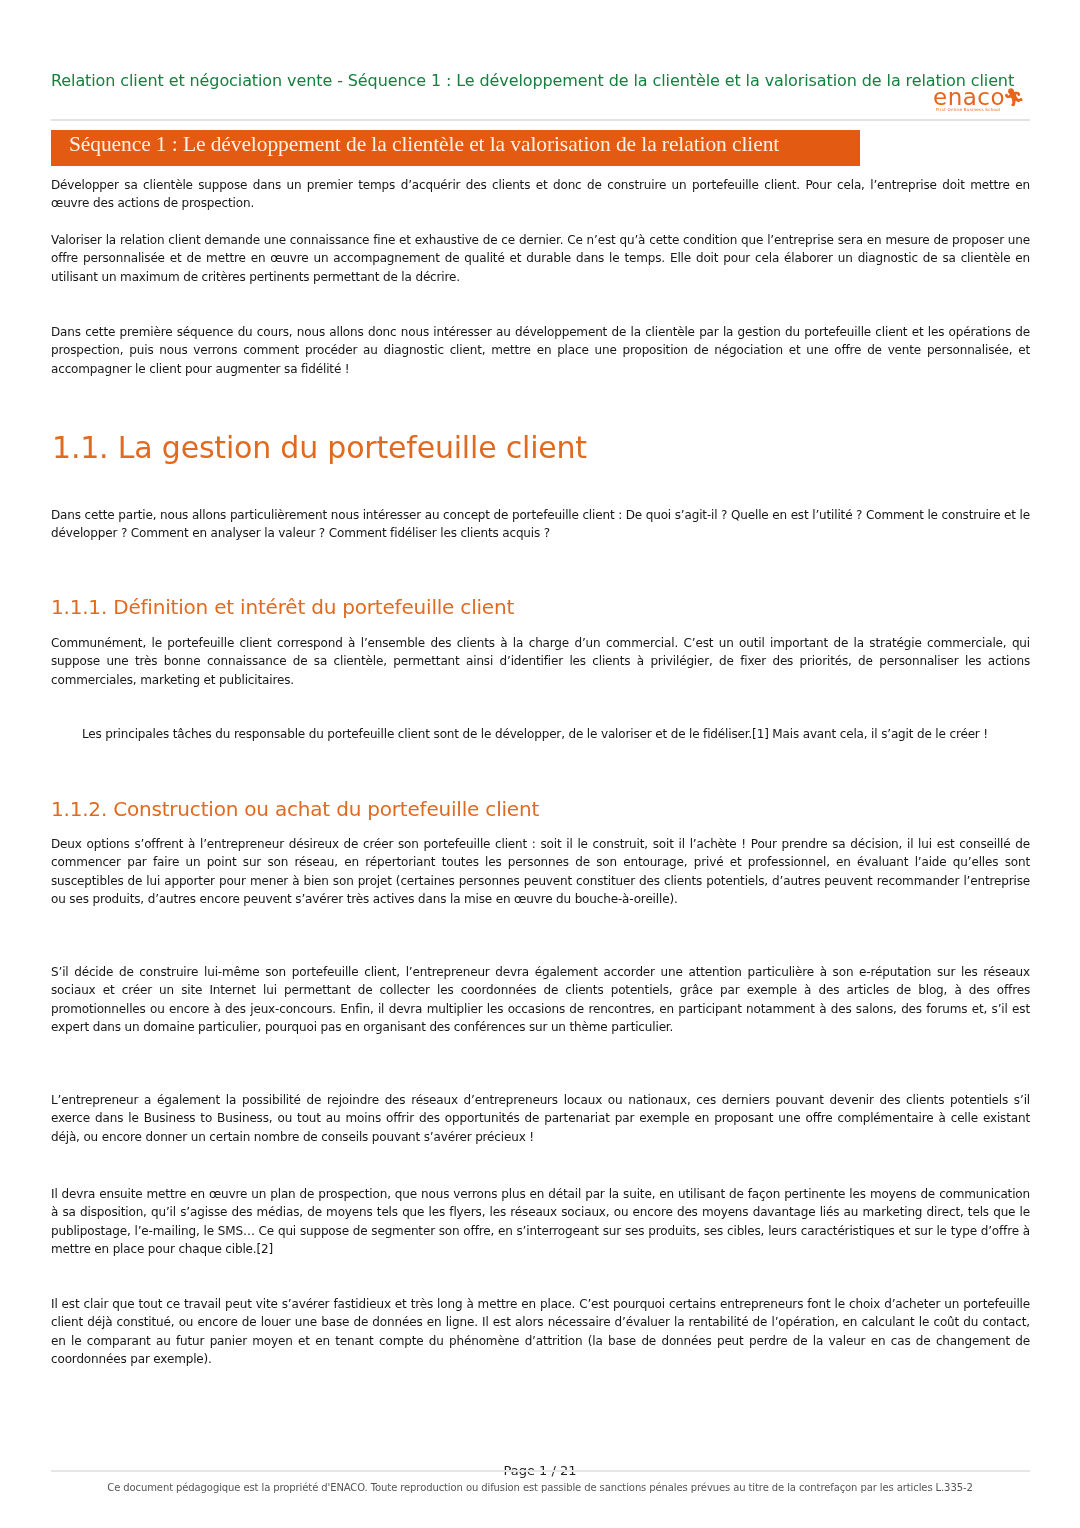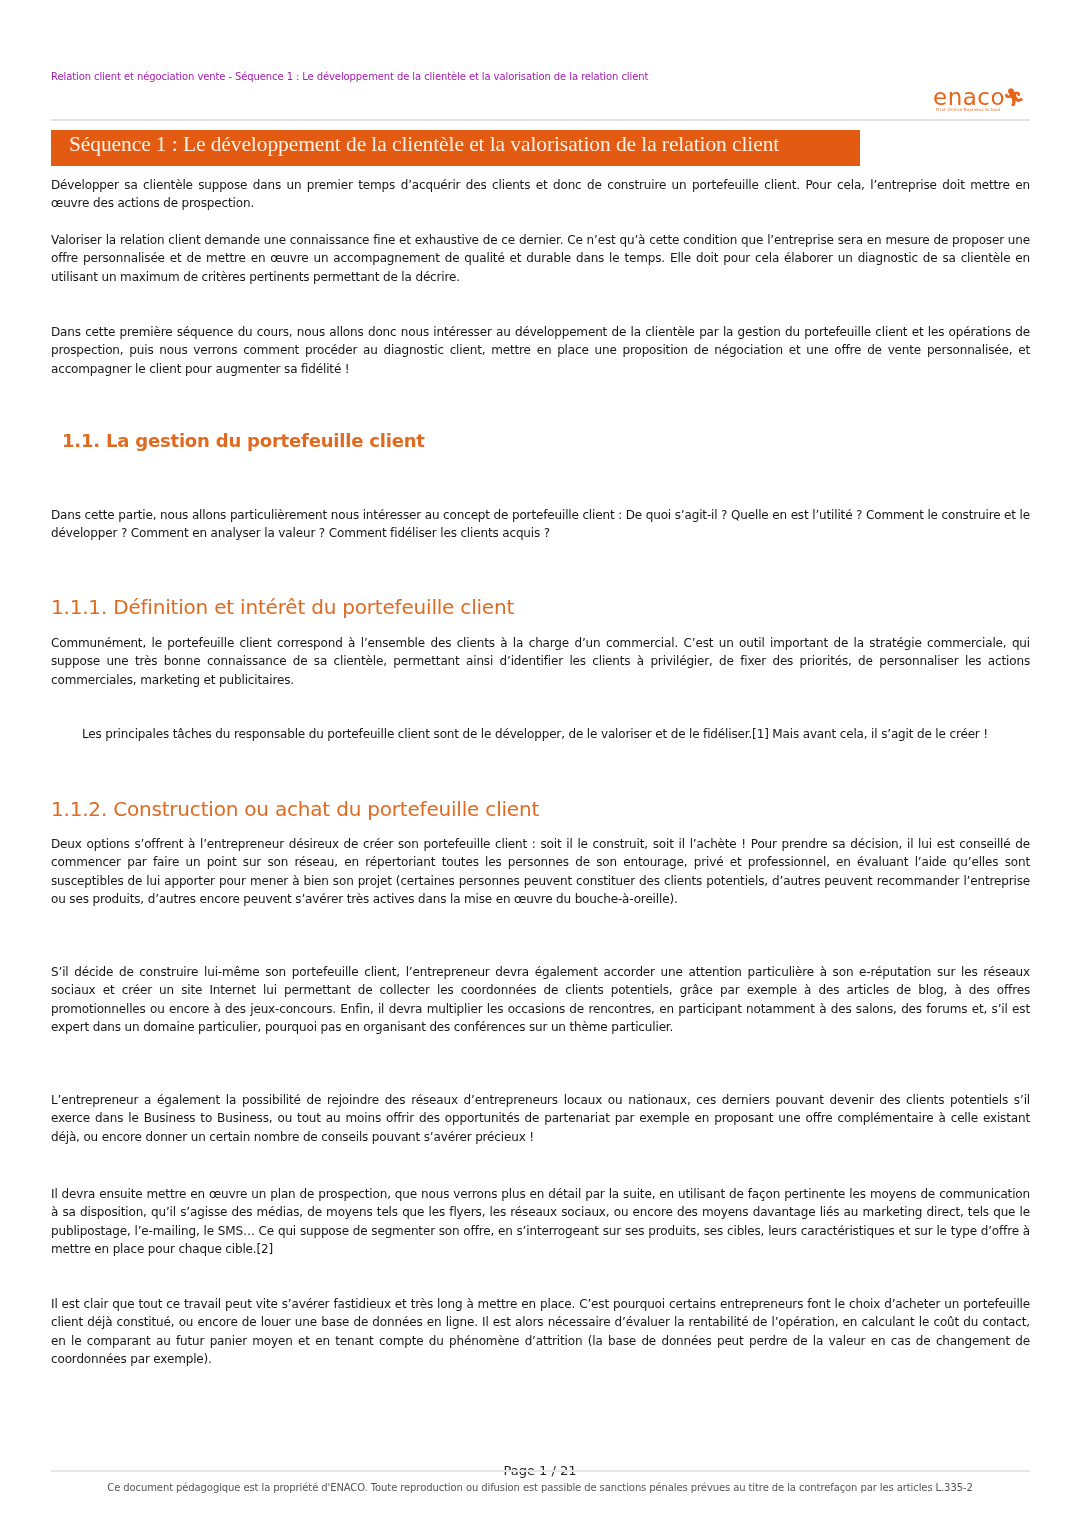--- a/index.html
+++ b/index.html
@@ -1,25 +1,25 @@
 <!DOCTYPE html>
 <html><head>
 <meta charset="utf-8">
 <style>
   html, body { margin: 0; padding: 0; background: #ffffff; }
   body { width: 1080px; height: 1528px; position: relative; overflow: hidden; font-family: "DejaVu Sans", sans-serif; color: #1a1a1a; }
-  .running-header { position: absolute; left: 51px; top: 71px; font-size: 10px; color: #a21caf; letter-spacing: -0.1px; white-space: nowrap; }
+  .running-header { position: absolute; left: 51px; top: 71px; font-size: 16px; color: #15803d; letter-spacing: -0.1px; white-space: nowrap; }
   .logo { position: absolute; left: 933px; top: 86px; width: 100px; height: 30px; }
   .logo-word { font-family: "DejaVu Sans", sans-serif; font-size: 23px; color: #e8641a; letter-spacing: 0.5px; line-height: 22px; display: inline-block; }
   .logo-runner { display: inline-block; color: #e8641a; font-size: 17px; margin-left: -2px; vertical-align: 2px; font-weight: bold; }
   .logo-tag { position: absolute; left: 3px; top: 21px; font-size: 4px; color: #e8641a; white-space: nowrap; letter-spacing: 0.3px; }
   .header-rule { position: absolute; left: 51px; top: 119px; width: 979px; height: 2px; background: #e3e3e3; }
   .banner { position: absolute; left: 51px; top: 130px; width: 809px; height: 36px; background: #e35a12; color: #fdf1e6; font-family: "Liberation Serif", "DejaVu Serif", serif; font-size: 21.5px; line-height: 28px; padding-left: 18px; box-sizing: border-box; white-space: nowrap; letter-spacing: -0.1px; }
   .para { position: absolute; left: 51px; width: 979px; font-size: 12px; line-height: 18.3px; text-align: justify; color: #161616; letter-spacing: -0.15px; }
-  .h2 { position: absolute; left: 62px; font-size: 18px; color: #e06a20; white-space: nowrap; letter-spacing: -0.2px; font-weight: bold; }
+  .h2 { position: absolute; left: 52px; font-size: 30px; color: #e06a20; white-space: nowrap; letter-spacing: -0.2px; }
   .h3 { position: absolute; left: 51px; font-size: 20px; color: #e06a20; white-space: nowrap; letter-spacing: -0.2px; }
   .page-number { position: absolute; left: 0; width: 1080px; top: 1446px; text-align: center; font-size: 13px; color: #222; margin-top: 17px; }
   .footer-rule { position: absolute; left: 51px; top: 1470px; width: 979px; height: 2px; background: #e6e6e6; }
   .footer-note { position: absolute; left: 0; width: 1080px; top: 1482px; text-align: center; font-size: 10px; color: #555; letter-spacing: -0.1px; }
 </style>
 </head>
 <body>
 
 <div class="running-header">Relation client et négociation vente - Séquence 1 : Le développement de la clientèle et la valorisation de la relation client</div>
 

